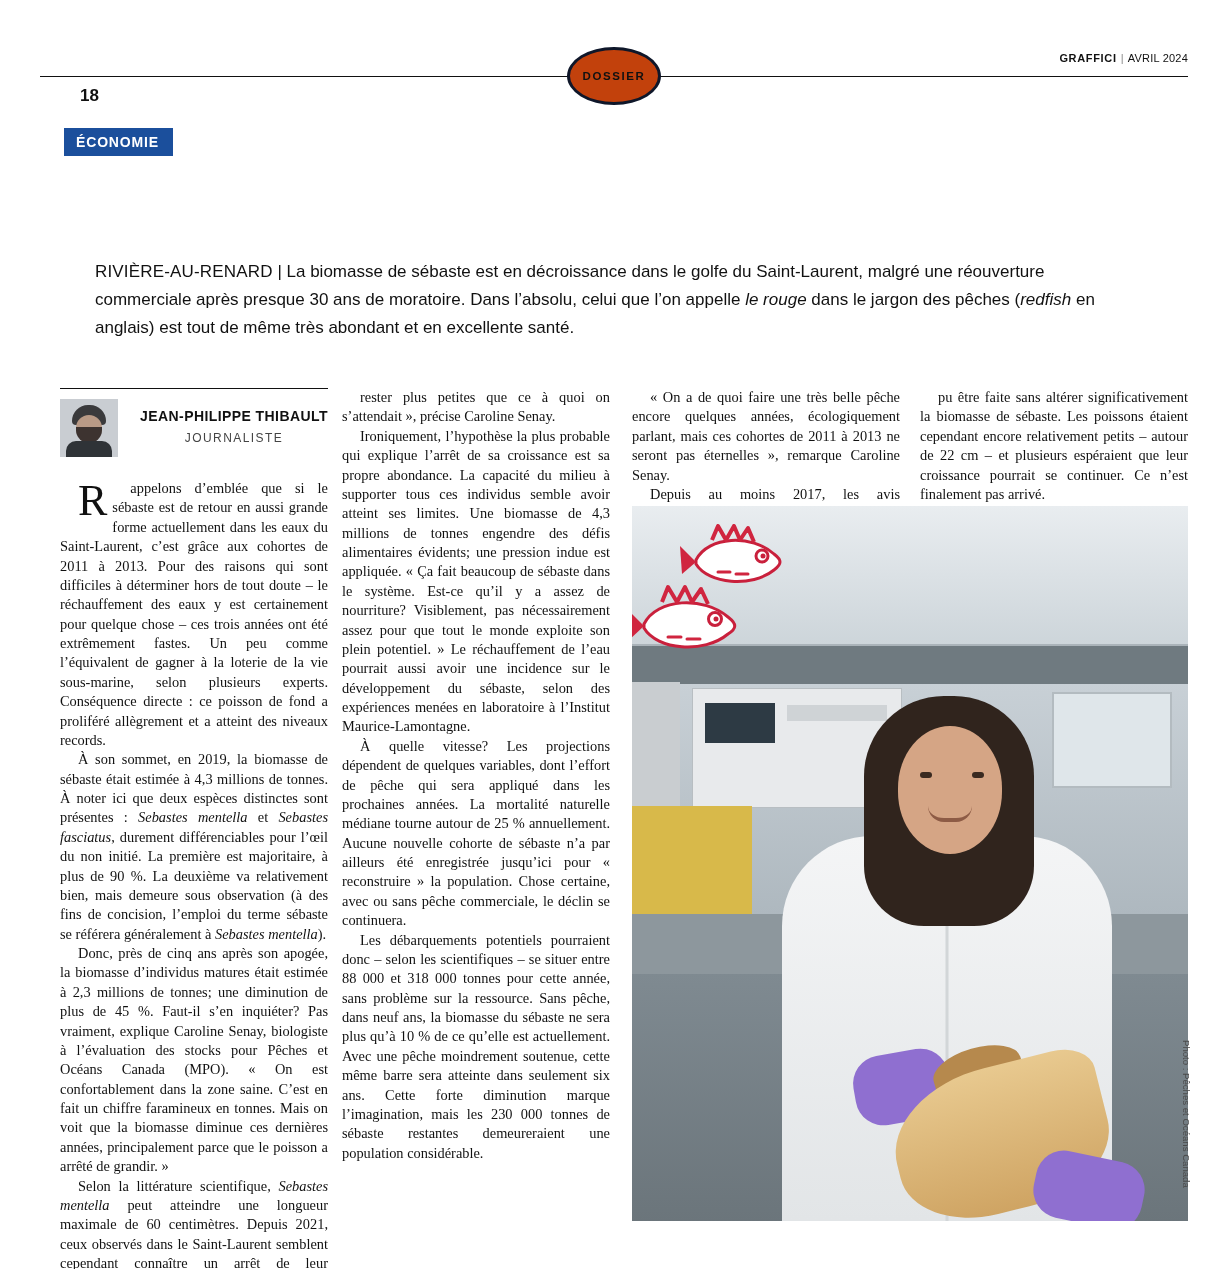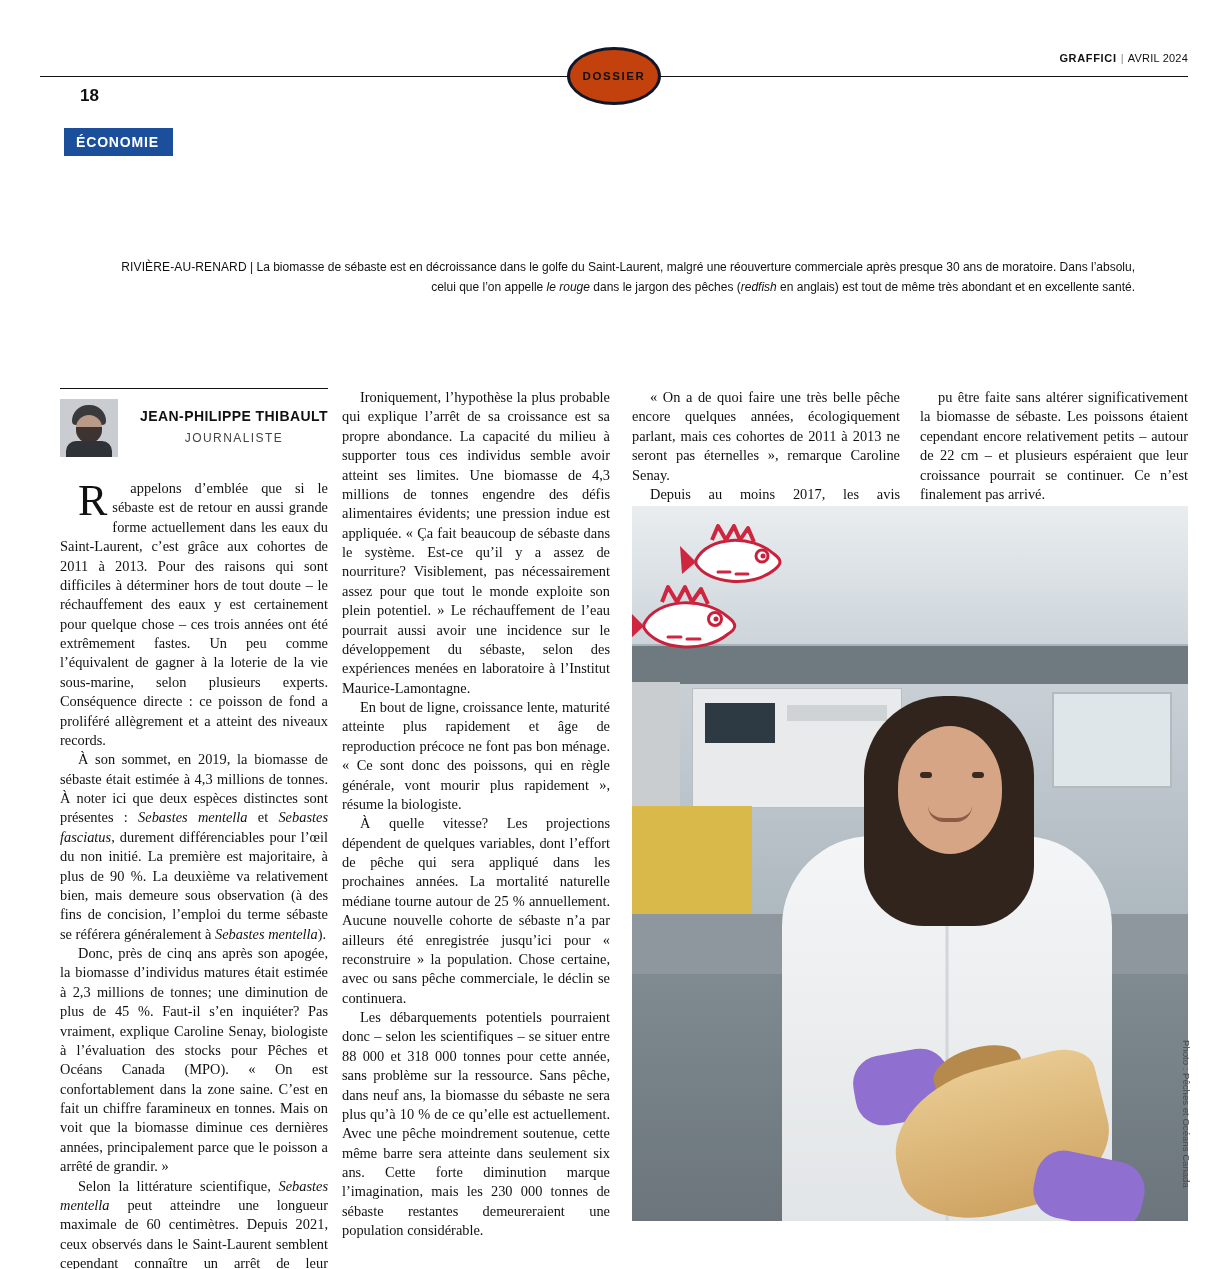--- a/index.html
+++ b/index.html
@@ -56,23 +56,23 @@
     text-align:center;
     font-family:"Liberation Serif", serif;
     font-size:47px; line-height:1.08;
     color:#7d1020;
     font-weight:400;
   }
 
   
   .standfirst {
     position:absolute; left:95px; width:1040px; top:258px;
-    text-align:right;
-    font-family:"Liberation Sans", sans-serif;
-    font-size:12px; line-height:1.65;
+    text-align:left;
+    font-family:"Liberation Sans", sans-serif;
+    font-size:17px; line-height:1.65;
     color:#111;
   }
   .standfirst .loc { letter-spacing:.01em; }
   .standfirst .bar { color:#111; }
   .standfirst em { font-style:italic; }
 
   
   .col {
     position:absolute; top:388px;
     width:268px;
@@ -296,22 +296,22 @@
     <div>
         <p class="dropcap">Rappelons d’emblée que si le sébaste est de retour en aussi grande forme actuellement dans les eaux du Saint-Laurent, c’est grâce aux cohortes de 2011 à 2013. Pour des raisons qui sont difficiles à déterminer hors de tout doute – le réchauffement des eaux y est certainement pour quelque chose – ces trois années ont été extrêmement fastes. Un peu comme l’équivalent de gagner à la loterie de la vie sous-marine, selon plusieurs experts. Conséquence directe : ce poisson de fond a proliféré allègrement et a atteint des niveaux records.</p>
         <p>À son sommet, en 2019, la biomasse de sébaste était estimée à 4,3 millions de tonnes. À noter ici que deux espèces distinctes sont présentes : <em>Sebastes mentella</em> et <em>Sebastes fasciatus</em>, durement différenciables pour l’œil du non initié. La première est majoritaire, à plus de 90 %. La deuxième va relativement bien, mais demeure sous observation (à des fins de concision, l’emploi du terme sébaste se référera généralement à <em>Sebastes mentella</em>).</p>
         <p>Donc, près de cinq ans après son apogée, la biomasse d’individus matures était estimée à 2,3 millions de tonnes; une diminution de plus de 45 %. Faut-il s’en inquiéter? Pas vraiment, explique Caroline Senay, biologiste à l’évaluation des stocks pour Pêches et Océans Canada (MPO). « On est confortablement dans la zone saine. C’est en fait un chiffre faramineux en tonnes. Mais on voit que la biomasse diminue ces dernières années, principalement parce que le poisson a arrêté de grandir. »</p>
         <p>Selon la littérature scientifique, <em>Sebastes mentella</em> peut atteindre une longueur maximale de 60 centimètres. Depuis 2021, ceux observés dans le Saint-Laurent semblent cependant connaître un arrêt de leur croissance autour de 24 à 25 centimètres. « Ça, c’est une plus ou moins bonne nouvelle, particulièrement pour les pêcheurs qui attendaient des poissons plus gros. Ces cohortes vont</p>
       </div>
   </div>
 
   <div class="col" id="col2">
     <div>
+        <p>rester plus petites que ce à quoi on s’attendait », précise Caroline Senay.</p>
         <p>Ironiquement, l’hypothèse la plus probable qui explique l’arrêt de sa croissance est sa propre abondance. La capacité du milieu à supporter tous ces individus semble avoir atteint ses limites. Une biomasse de 4,3 millions de tonnes engendre des défis alimentaires évidents; une pression indue est appliquée. « Ça fait beaucoup de sébaste dans le système. Est-ce qu’il y a assez de nourriture? Visiblement, pas nécessairement assez pour que tout le monde exploite son plein potentiel. » Le réchauffement de l’eau pourrait aussi avoir une incidence sur le développement du sébaste, selon des expériences menées en laboratoire à l’Institut Maurice-Lamontagne.</p>
-        <p>En bout de ligne, croissance lente, maturité atteinte plus rapidement et âge de reproduction précoce ne font pas bon ménage. « Ce sont donc des poissons, qui en règle générale, vont mourir plus rapidement », résume la biologiste.</p>
         <p>À quelle vitesse? Les projections dépendent de quelques variables, dont l’effort de pêche qui sera appliqué dans les prochaines années. La mortalité naturelle médiane tourne autour de 25 % annuellement. Aucune nouvelle cohorte de sébaste n’a par ailleurs été enregistrée jusqu’ici pour « reconstruire » la population. Chose certaine, avec ou sans pêche commerciale, le déclin se continuera.</p>
         <p>Les débarquements potentiels pourraient donc – selon les scientifiques – se situer entre 88 000 et 318 000 tonnes pour cette année, sans problème sur la ressource. Sans pêche, dans neuf ans, la biomasse du sébaste ne sera plus qu’à 10 % de ce qu’elle est actuellement. Avec une pêche moindrement soutenue, cette même barre sera atteinte dans seulement six ans. Cette forte diminution marque l’imagination, mais les 230 000 tonnes de sébaste restantes demeureraient une population considérable.</p>
       </div>
   </div>
 
   <div class="col" id="col3">
     <div>
         <p>« On a de quoi faire une très belle pêche encore quelques années, écologiquement parlant, mais ces cohortes de 2011 à 2013 ne seront pas éternelles », remarque Caroline Senay.</p>
         <p>Depuis au moins 2017, les avis scientifiques indiquent qu’une pêche commerciale aurait</p>
       </div>

